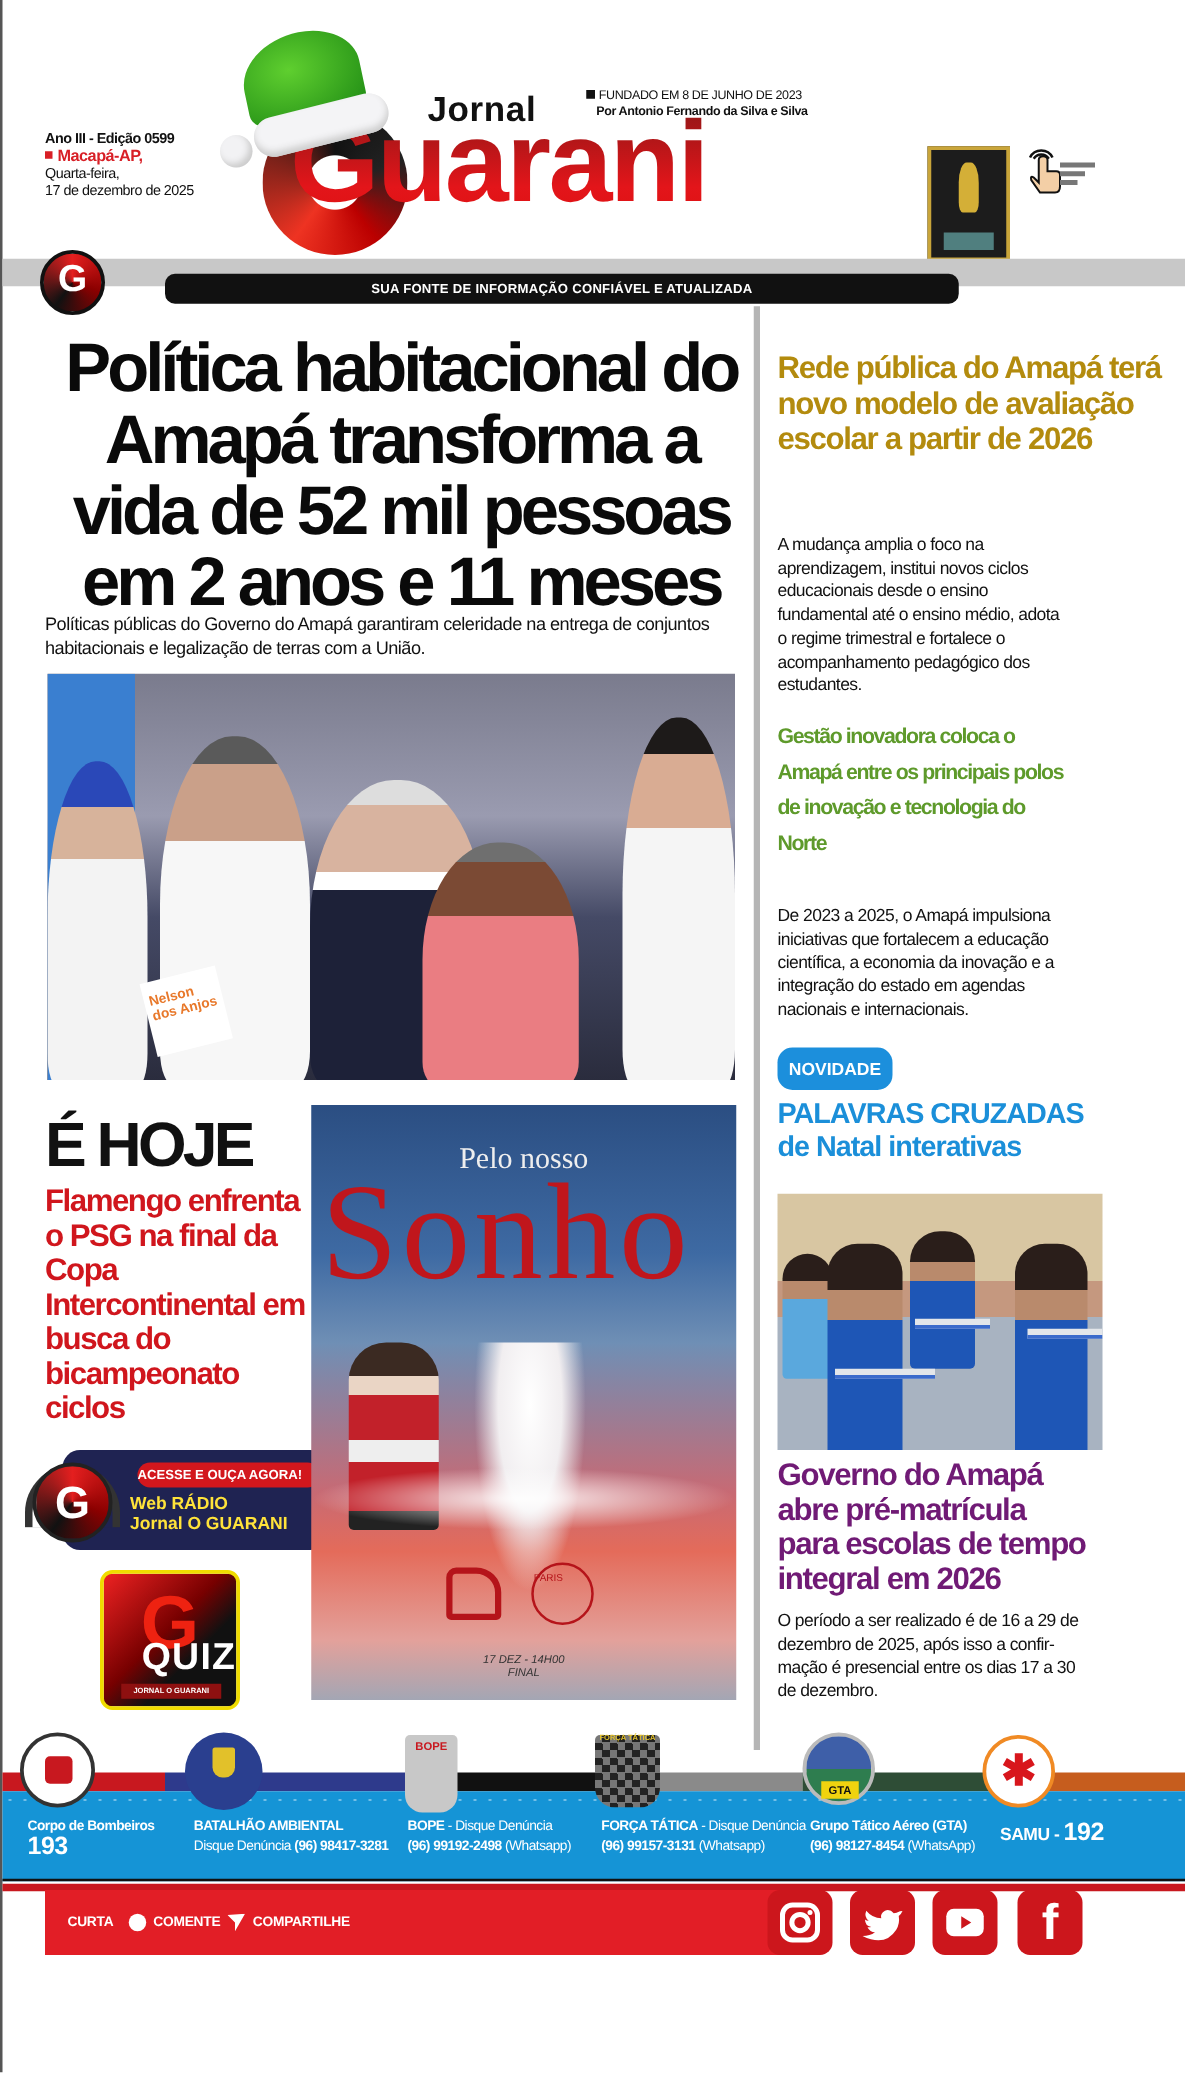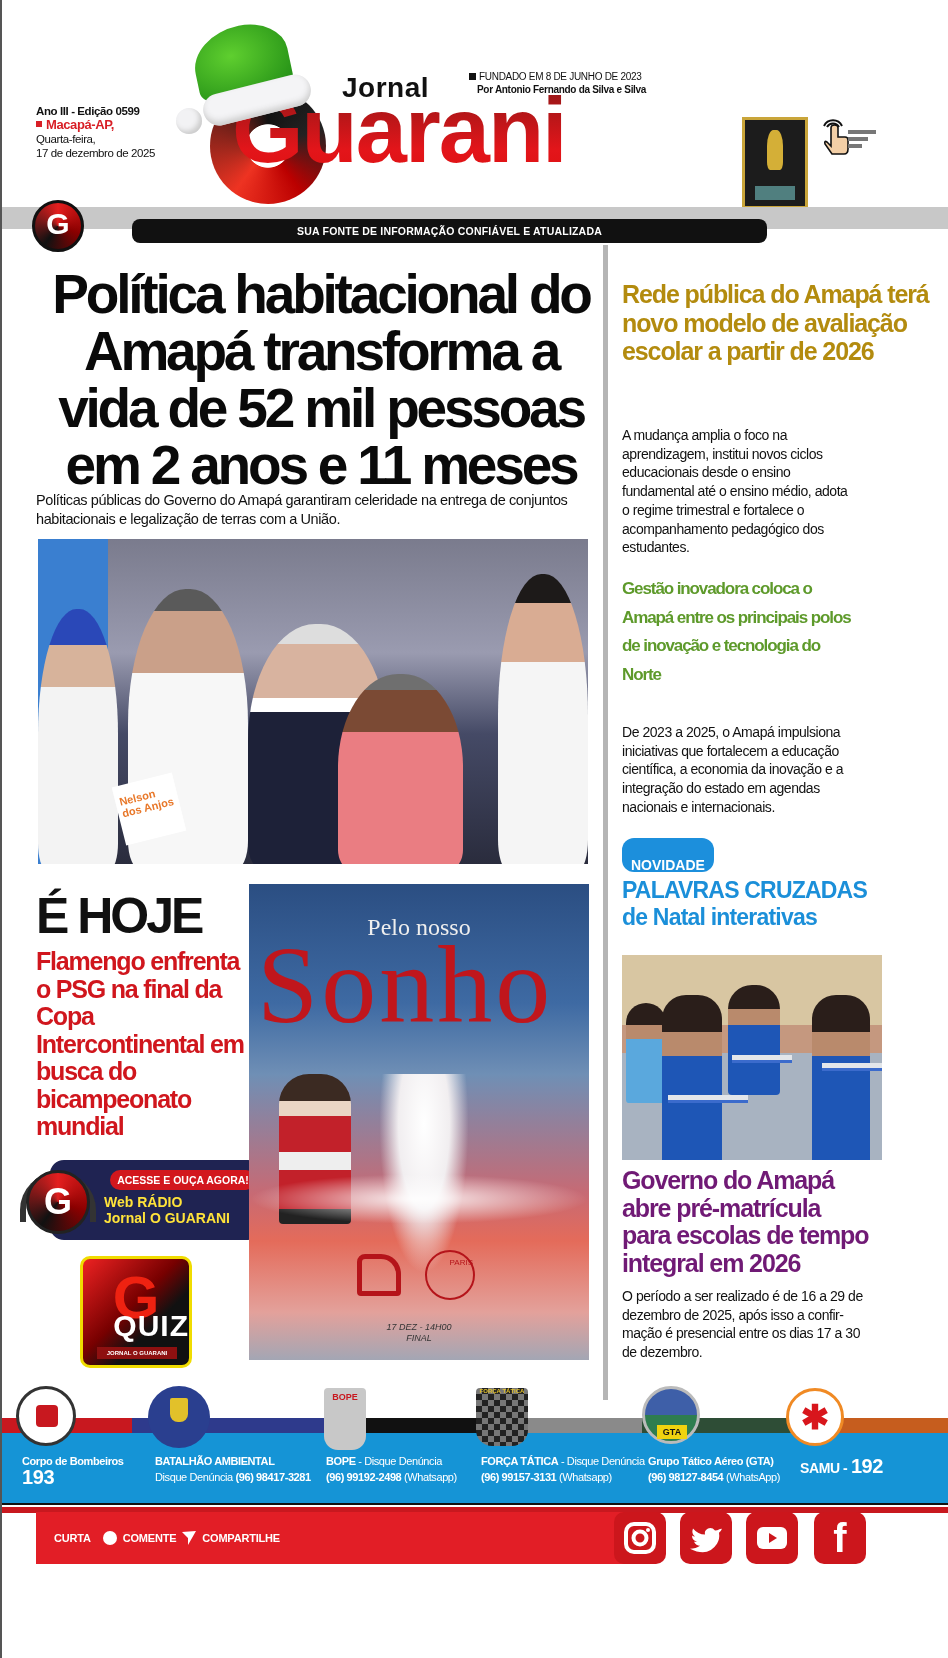--- a/index.html
+++ b/index.html
@@ -44,50 +44,50 @@
   .main-photo { left: 36px; top: 539px; width: 550px; height: 325px; background: linear-gradient(180deg, #7a7b8d 0%, #9a9bb0 35%, #454a66 60%, #2a2c3d 100%); overflow: hidden; }
   .main-photo .bg-blue { position: absolute; left: 0; top: 0; width: 70px; height: 325px; background: #3a7fd0; }
   .main-photo .p { position: absolute; border-radius: 48% 48% 10% 10%; }
 
   
   .hoje { left: 34px; top: 888px; font-size: 50px; font-weight: bold; letter-spacing: -3px; line-height: 56px; }
   .flamengo { left: 34px; top: 948px; width: 210px; font-size: 25px; font-weight: bold; color: #d0161d; line-height: 27.5px; letter-spacing: -1.2px; }
 
   .radio { left: 18px; top: 1160px; width: 242px; height: 80px; }
   .radio .pill { position: absolute; left: 30px; top: 0; width: 212px; height: 80px; background: #1f2352; border-radius: 14px; }
-  .radio .cta { position: absolute; left: 90px; top: 10px; width: 146px; height: 20px; background: #d2171d; border-radius: 10px; color: #fff; font-size: 10.5px; font-weight: bold; text-align: center; line-height: 20px; }
+  .radio .cta { position: absolute; left: 90px; top: 10px; width: 146px; height: 20px; background: #d2171d; border-radius: 10px; color: #fff; font-size: 10.5px; font-weight: bold; line-height: 20px; }
   .radio .name { position: absolute; left: 84px; top: 34px; color: #ffe33a; font-size: 14px; font-weight: bold; line-height: 16px; }
   .radio .g { position: absolute; left: 6px; top: 10px; width: 64px; height: 64px; border-radius: 50%; background: conic-gradient(#e41f1f, #8b0000, #111 60%, #e41f1f); border: 3px solid #222; color: #fff; font-weight: bold; font-size: 36px; text-align: center; line-height: 58px; }
   .radio .phones { position: absolute; left: 0; top: 12px; width: 76px; height: 50px; border: 6px solid #333; border-bottom: none; border-radius: 40px 40px 0 0; }
 
   .quiz { left: 78px; top: 1256px; width: 112px; height: 112px; background: linear-gradient(135deg, #e22 0, #700 45%, #111 65%); border: 3px solid #f0dc00; border-radius: 10px; }
   .quiz .g { position: absolute; left: 0; top: 4px; width: 100%; text-align: center; color: #e21; font-size: 60px; font-weight: bold; }
   .quiz .q { position: absolute; left: 0; top: 50px; width: 100%; text-align: right; color: #fff; font-size: 30px; font-weight: bold; letter-spacing: 1px; }
   .quiz .t { position: absolute; left: 14px; top: 88px; width: 80px; height: 12px; background: #8e1010; color: #fff; font-size: 6px; font-weight: bold; text-align: center; line-height: 12px; }
 
   
   .poster { left: 247px; top: 884px; width: 340px; height: 476px; background: linear-gradient(180deg, #2b4e82 0%, #3e6aa3 25%, #6f8fb5 40%, #c76a74 65%, #e46b5a 75%, #e3a19b 90%, #a3a6b4 100%); overflow: hidden; }
   .poster .pelo { position: absolute; left: 0; top: 30px; width: 100%; text-align: center; font-family: "Liberation Serif", serif; color: #eee; font-size: 24px; }
   .poster .sonho { position: absolute; left: 8px; top: 46px; font-family: "Liberation Serif", serif; color: #c0161c; font-size: 110px; letter-spacing: 3px; line-height: 110px; }
   .poster .cloud { position: absolute; left: 130px; top: 190px; width: 90px; height: 200px; background: radial-gradient(ellipse at 50% 25%, #fff 0, #f1eef0 40%, rgba(255,255,255,0) 70%); }
   .poster .cloudline { position: absolute; left: 0; top: 290px; width: 100%; height: 50px; background: radial-gradient(ellipse at 50% 50%, rgba(255,255,255,.9), rgba(255,255,255,0) 70%); }
   .poster .pl1 { position: absolute; left: 30px; top: 190px; width: 72px; height: 150px; background: linear-gradient(#3b2a22 0 18%, #ead5c5 18% 28%, #c2212a 28% 52%, #eee 52% 64%, #c2212a 64% 90%, #222 90%); border-radius: 30px 30px 4px 4px; }
   .poster .pl2 { position: absolute; left: 240px; top: 200px; width: 80px; height: 140px; background: linear-gradient(#4a3022 0 16%, #caa086 16% 26%, repeating-linear-gradient(#111 0 8px, #c0161c 8px 16px) 26% 70%, #e7d3c2 70%); border-radius: 30px 30px 6px 6px; }
   .poster .crest1 { position: absolute; left: 108px; top: 370px; width: 44px; height: 42px; border: 5px solid #b5141a; border-radius: 8px 20px 4px 4px; }
-  .poster .crest2 { position: absolute; left: 176px; top: 366px; width: 50px; height: 50px; border: 2px solid #b5141a; border-radius: 50%; color: #b5141a; font-size: 8px; text-align: right; line-height: 22px; }
+  .poster .crest2 { position: absolute; left: 176px; top: 366px; width: 50px; height: 50px; border: 2px solid #b5141a; border-radius: 50%; color: #b5141a; font-size: 8px; text-align: left; line-height: 22px; }
   .poster .date { position: absolute; left: 0; top: 438px; width: 100%; text-align: center; color: #333; font-size: 9px; font-style: italic; line-height: 11px; }
 
   
   .rc { left: 620px; width: 320px; }
   .h-gold { top: 280px; color: #b38b0e; font-size: 25px; font-weight: bold; line-height: 28.5px; letter-spacing: -1.1px; }
   .body-txt { font-size: 14px; line-height: 18.7px; letter-spacing: -0.45px; color: #111; }
   .b1 { top: 426px; }
   .h-green { top: 575px; color: #5e9a2b; font-size: 17px; font-weight: bold; line-height: 28.5px; letter-spacing: -1.1px; }
   .b2 { top: 723px; }
-  .novidade { left: 620px; top: 838px; padding: 10px 9px; height: 34px; line-height: 34px; background: #1c8fdc; color: #fff; font-weight: bold; font-size: 14px; border-radius: 12px; }
+  .novidade { left: 620px; top: 838px; padding: 0 9px; height: 34px; line-height: 34px; background: #1c8fdc; color: #fff; font-weight: bold; font-size: 14px; border-radius: 12px; }
   .h-blue { top: 877px; color: #1b8fd9; font-size: 23px; font-weight: bold; line-height: 27px; letter-spacing: -0.8px; }
   .school-photo { left: 620px; top: 955px; width: 260px; height: 205px; background: linear-gradient(180deg, #d8c6a2 0 34%, #c5987f 34% 48%, #a8b3c1 48% 100%); overflow: hidden; }
   .school-photo .st { position: absolute; width: 52px; height: 110px; background: linear-gradient(#2a1e1a 0 22%, #b98a6c 22% 36%, #1e56b6 36%); border-radius: 24px 24px 4px 4px; }
   .school-photo .desk { position: absolute; height: 8px; background: #e3e6ea; border-bottom: 3px solid #3b6bcc; }
   .h-pink { top: 1167px; color: #701a75; font-size: 25px; font-weight: bold; line-height: 27.5px; letter-spacing: -1.1px; }
   .b3 { top: 1287px; }
 
   
   .band-stripes { left: 0; top: 1418px; width: 948px; height: 15px; display: flex; }
   .band-stripes div { height: 15px; }
@@ -161,21 +161,21 @@
     <div class="bg-blue"></div>
     <div class="p" style="left:0;top:70px;width:80px;height:260px;background:linear-gradient(#2a48b8 0 14%, #d7b39b 14% 30%, #f3f3f3 30%);"></div>
     <div class="p" style="left:90px;top:50px;width:120px;height:280px;background:linear-gradient(#5a5a5a 0 8%, #caa089 8% 30%, #f7f7f7 30%);"></div>
     <div class="p" style="left:210px;top:85px;width:140px;height:245px;background:linear-gradient(#ddd 0 8%, #d8b39f 8% 30%, #fff 30% 36%, #1d2138 36%);"></div>
     <div class="p" style="left:300px;top:135px;width:125px;height:195px;background:linear-gradient(#6f6f6f 0 8%, #7b4a34 8% 30%, #ea7d82 30%);"></div>
     <div class="p" style="left:460px;top:35px;width:90px;height:295px;background:linear-gradient(#1d1a19 0 10%, #d9ac93 10% 30%, #f5f5f5 30%);"></div>
     <div style="position:absolute;left:80px;top:240px;width:62px;height:60px;background:#fff;transform:rotate(-14deg);color:#e8782a;font-weight:bold;font-size:11px;padding:10px 4px;">Nelson dos Anjos</div>
   </div>
 
   <div class="abs hoje">É HOJE</div>
-  <h2 class="abs flamengo">Flamengo enfrenta o PSG na final da Copa Intercontinental em busca do bicampeonato mundial</h2>
+  <h2 class="abs flamengo">Flamengo enfrenta o PSG na final da Copa Intercontinental em busca do bicampeonato ciclos</h2>
 
   <div class="abs radio">
     <div class="pill"></div>
     <div class="phones"></div>
     <div class="g">G</div>
     <div class="cta">ACESSE E OUÇA AGORA!</div>
     <div class="name">
       <div>Web RÁDIO</div>
       <div>Jornal O GUARANI</div>
     </div>

